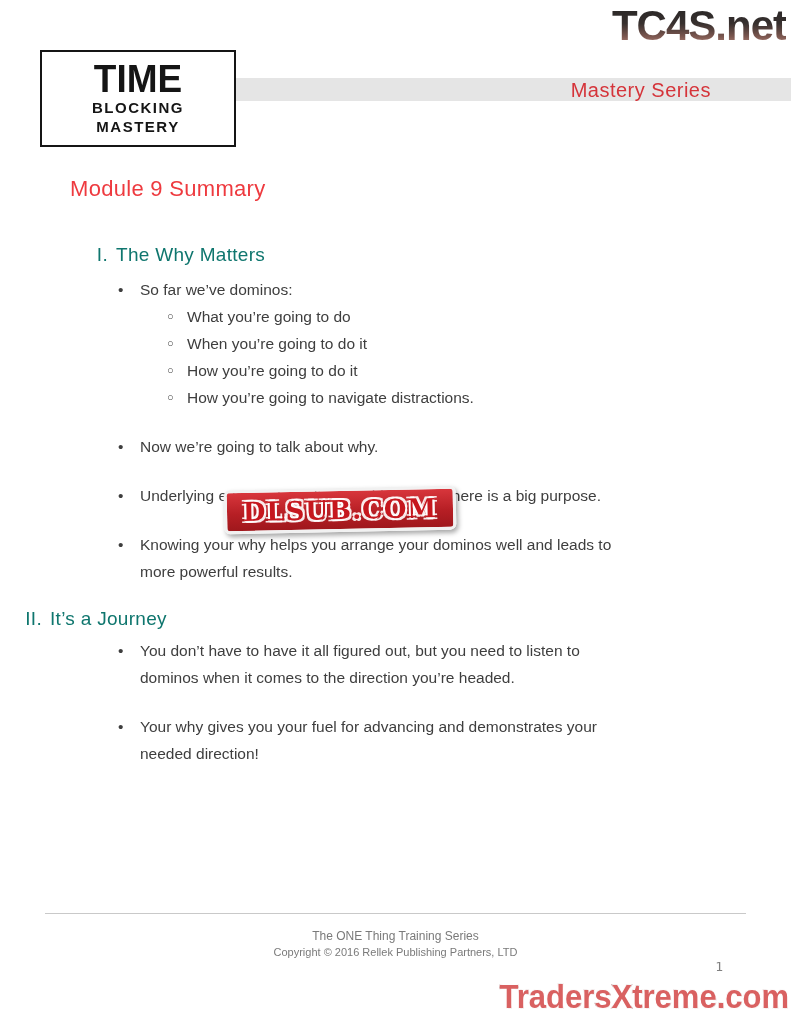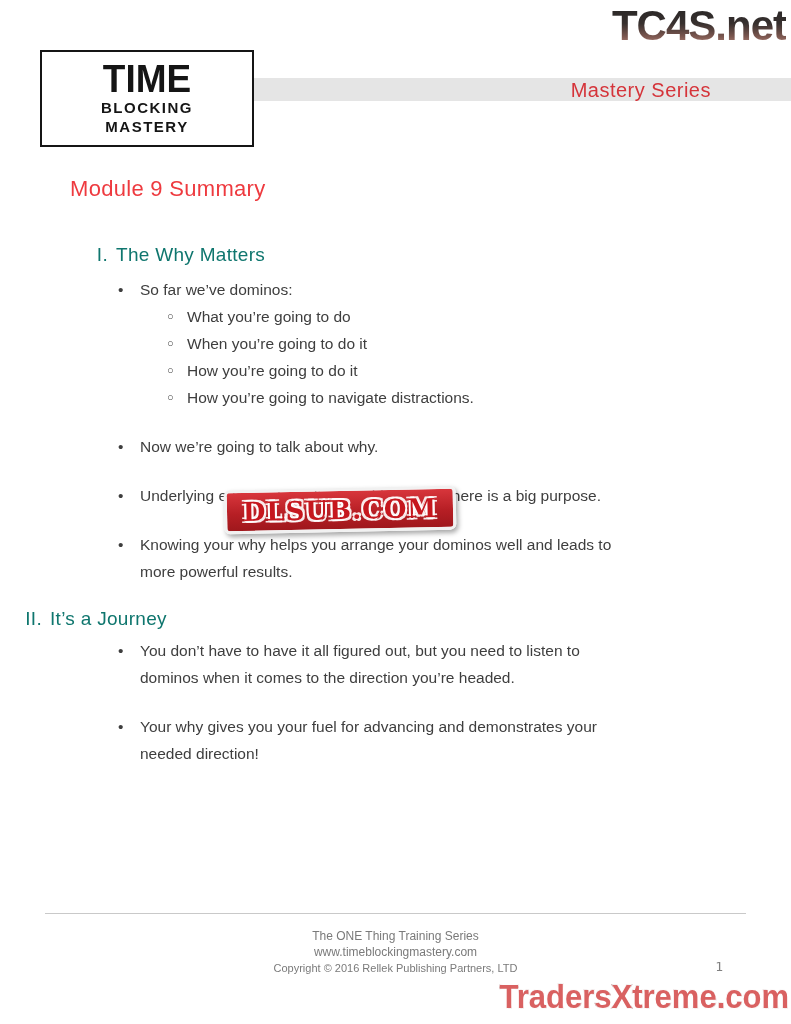--- a/index.html
+++ b/index.html
@@ -25,21 +25,21 @@
 
   
   .banner{
     position:absolute; left:120px; right:0; top:78px; height:23px; background:#e5e5e5;
   }
   .banner-label{
     position:absolute; right:80px; top:50%; transform:translateY(-50%);
     color:#d5343a; font-size:20px; letter-spacing:.5px;
   }
   .logo-box{
-    position:absolute; left:40px; top:50px; width:214px; height:97px;
+    position:absolute; left:40px; top:50px; width:196px; height:97px;
     background:#fff; border:2px solid #151515; box-sizing:border-box;
     display:flex; flex-direction:column; align-items:center; justify-content:center;
     color:#151515; z-index:2;
   }
   .logo-l1{font-size:37px; font-weight:800; letter-spacing:0; line-height:34px; transform:scaleY(1.05);}
   .logo-l2{font-size:15px; font-weight:600; letter-spacing:1.5px; line-height:19px; margin-top:2px;}
   .logo-l3{font-size:15px; font-weight:600; letter-spacing:1.5px; line-height:19px;}
 
   
   .page-title{
@@ -200,21 +200,20 @@
   </div>
 
   <div class="dlsub">
     <span class="dlsub-text">DLSUB.COM</span>
   </div>
 
   <div class="footer-divider"></div>
 
   <div class="footer">
     <div>The ONE Thing Training Series</div>
-    <div>www.timeblockingmastery.com</div>
     <div class="small">Copyright © 2016 Rellek Publishing Partners, LTD</div>
   </div>
 
   <div class="page-number">1</div>
 
   <div class="traders">TradersXtreme.com</div>
 
 </div>
 
 </body></html>

